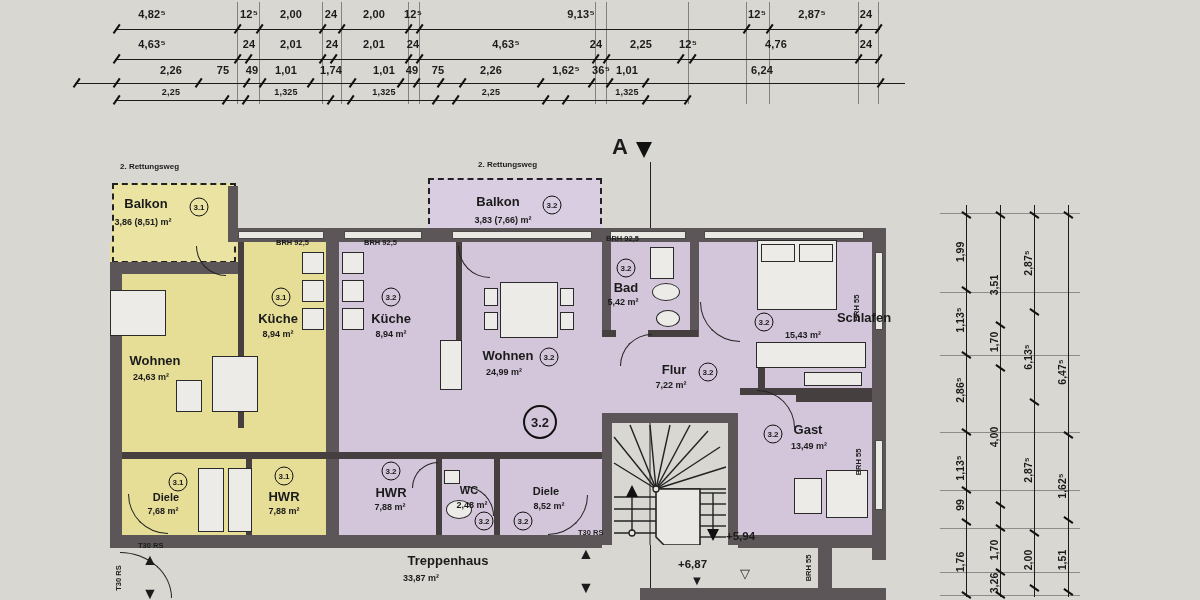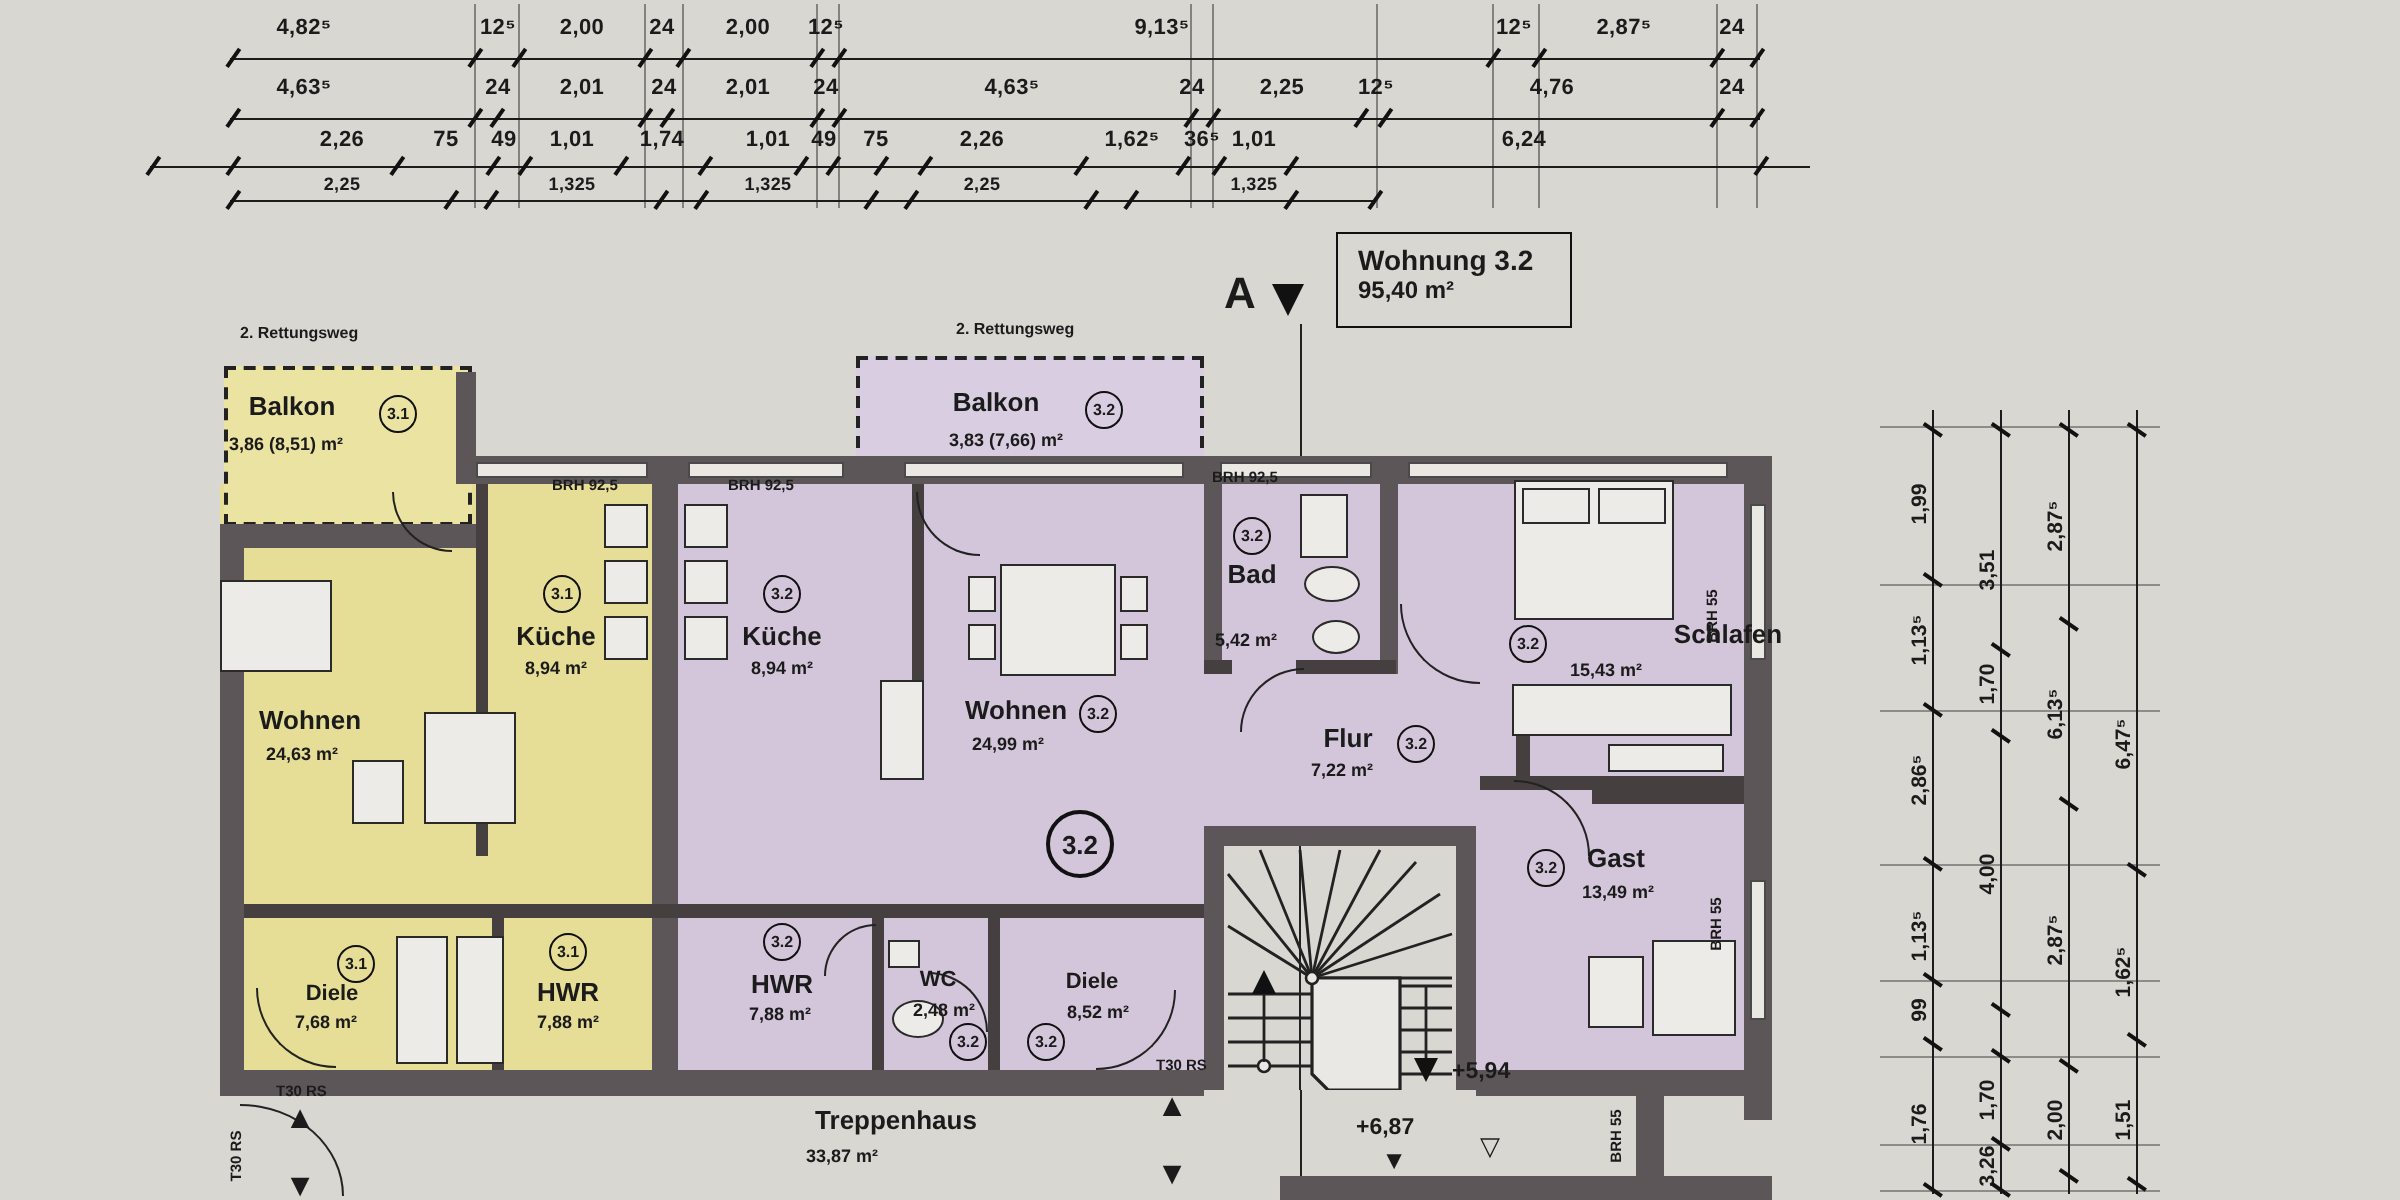--- a/index.html
+++ b/index.html
@@ -97,24 +97,20 @@
     <div class="dimline" style="left:75px;top:83px;width:830px"></div>
 
     <span class="dim sm" style="left:171px;top:87px">2,25</span>
     <span class="dim sm" style="left:286px;top:87px">1,325</span>
     <span class="dim sm" style="left:384px;top:87px">1,325</span>
     <span class="dim sm" style="left:491px;top:87px">2,25</span>
     <span class="dim sm" style="left:627px;top:87px">1,325</span>
     <div class="dimline" style="left:115px;top:100px;width:573px"></div>
   </div>
 
-  <div class="unitbox">
-    <div class="t">Wohnung 3.2</div>
-    <div class="a">95,40 m²</div>
-  </div>
   <span class="secA">A</span>
   <div class="secArrow"></div>
   <div class="secline" style="left:650px;top:162px;height:66px"></div>
   <div class="secline" style="left:650px;top:413px;height:185px"></div>
 
   <div class="room" style="left:110px;top:242px;width:229px;height:293px;background:var(--unit31)"></div>
   <div class="room" style="left:339px;top:242px;width:533px;height:293px;background:var(--unit32)"></div>
 
   <div class="balkon" style="left:112px;top:183px;width:124px;height:80px;background:var(--balkon31)"></div>
   <div class="balkon" style="left:428px;top:178px;width:174px;height:56px;background:var(--balkon32)"></div>
@@ -252,21 +248,21 @@
   <span class="rname" style="left:155px;top:360px">Wohnen</span>
   <span class="rarea" style="left:151px;top:377px">24,63 m²</span>
 
   <span class="rname" style="left:508px;top:355px">Wohnen</span>
   <span class="badge" style="left:549px;top:357px">3.2</span>
   <span class="rarea" style="left:504px;top:372px">24,99 m²</span>
   <span class="badge lg" style="left:540px;top:422px">3.2</span>
 
   <span class="badge" style="left:626px;top:268px">3.2</span>
   <span class="rname" style="left:626px;top:287px">Bad</span>
-  <span class="rarea" style="left:623px;top:320px">5,42 m²</span>
+  <span class="rarea" style="left:623px;top:302px">5,42 m²</span>
 
   <span class="badge" style="left:764px;top:322px">3.2</span>
   <span class="rname" style="left:864px;top:317px">Schlafen</span>
   <span class="rarea" style="left:803px;top:335px">15,43 m²</span>
 
   <span class="rname" style="left:674px;top:369px">Flur</span>
   <span class="badge" style="left:708px;top:372px">3.2</span>
   <span class="rarea" style="left:671px;top:385px">7,22 m²</span>
 
   <span class="badge" style="left:773px;top:434px">3.2</span>

